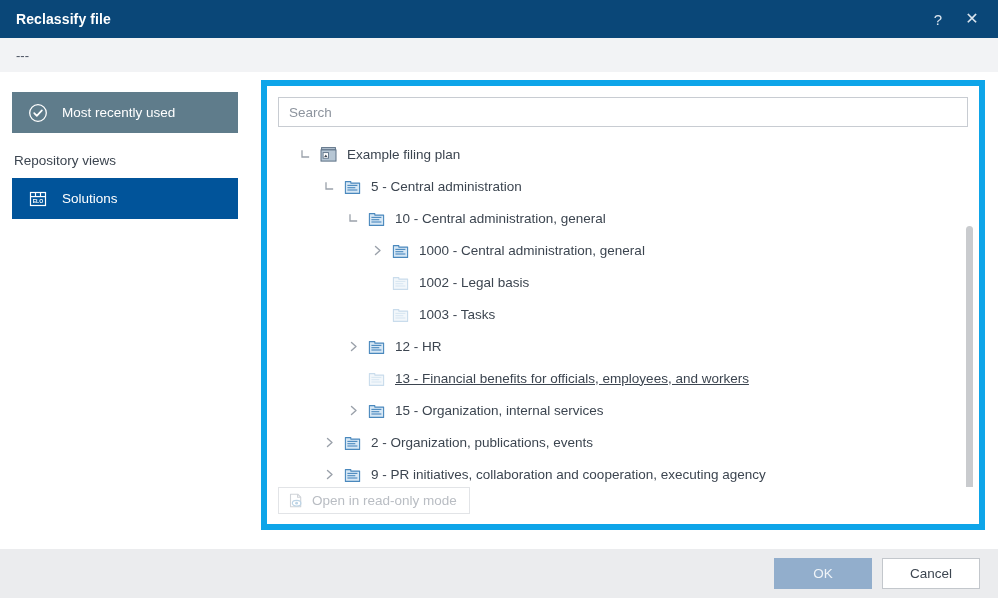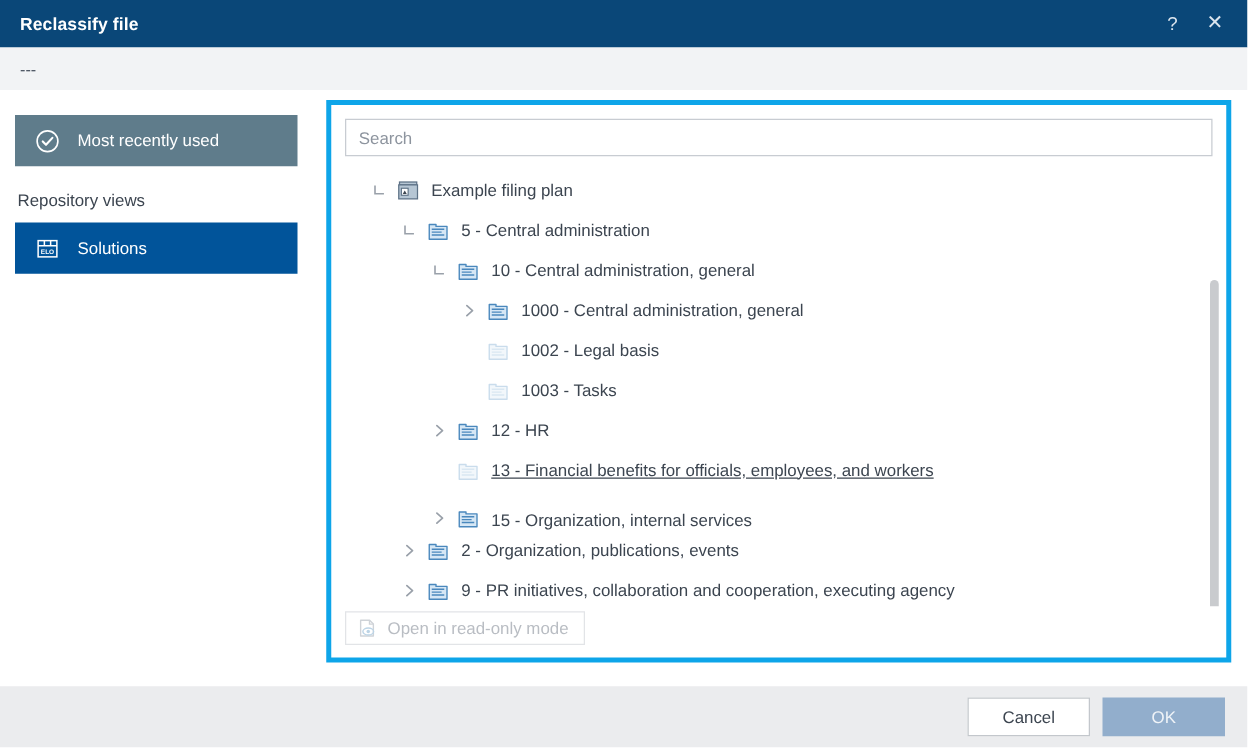--- a/index.html
+++ b/index.html
@@ -107,21 +107,21 @@
     color: #3c4550;
   }
 
   
   .panel {
     position: absolute;
     left: 261px;
     top: 8px;
     width: 724px;
     height: 450px;
-    border: 4px solid #0ea5e9;
+    border: 6px solid #0ea5e9;
     background: #ffffff;
     box-sizing: border-box;
   }
   .search-wrap {
     padding: 11px 11px 0 11px;
   }
   .search-input {
     width: 100%;
     height: 30px;
     border: 1px solid #c8ccd2;
@@ -421,21 +421,21 @@
             <span class="node-icon">
               <svg width="19" height="19" viewBox="0 0 19 19">
                 <path d="M2.4 4.6 h5.4 v1.5 h8.8 v10.3 h-14.2 z" fill="#f2f7fb" stroke="#c9dcec" stroke-width="1.1" stroke-linejoin="round"></path>
                 <line x1="4.4" y1="8.4" x2="14.4" y2="8.4" stroke="#d9e7f2" stroke-width="1.1"></line>
                 <line x1="4.4" y1="10.7" x2="12.3" y2="10.7" stroke="#d9e7f2" stroke-width="1.1"></line>
                 <line x1="4.4" y1="13.0" x2="14.4" y2="13.0" stroke="#d9e7f2" stroke-width="1.1"></line>
               </svg>
             </span>
             <span class="node-label">13 - Financial benefits for officials, employees, and workers</span>
           </div>
-          <div class="node" style="padding-left: 76px; align-items: flex-end;">
+          <div class="node" style="padding-left: 76px;">
             <span class="toggle">
               <svg width="13" height="13" viewBox="0 0 13 13">
                 <path d="M4.5 2.5 L9 6.5 L4.5 10.5" fill="none" stroke="#9aa1aa" stroke-width="1.4" stroke-linecap="round" stroke-linejoin="round"></path>
               </svg>
             </span>
             <span class="node-icon">
               <svg width="19" height="19" viewBox="0 0 19 19">
                 <path d="M2.4 4.6 h5.4 v1.5 h8.8 v10.3 h-14.2 z" fill="#d6e7f5" stroke="#4a88bd" stroke-width="1.1" stroke-linejoin="round"></path>
                 <line x1="4.4" y1="8.4" x2="14.4" y2="8.4" stroke="#4a88bd" stroke-width="1.1"></line>
                 <line x1="4.4" y1="10.7" x2="12.3" y2="10.7" stroke="#4a88bd" stroke-width="1.1"></line>
@@ -494,15 +494,15 @@
         </span>
         <span>Open in read-only mode</span>
       </div>
     </div>
 
   </div>
 
 </div>
 
 <div class="footer">
+  <button class="btn btn-ok">OK</button>
   <button class="btn btn-cancel">Cancel</button>
-  <button class="btn btn-ok">OK</button>
 </div>
 
 </body></html>

